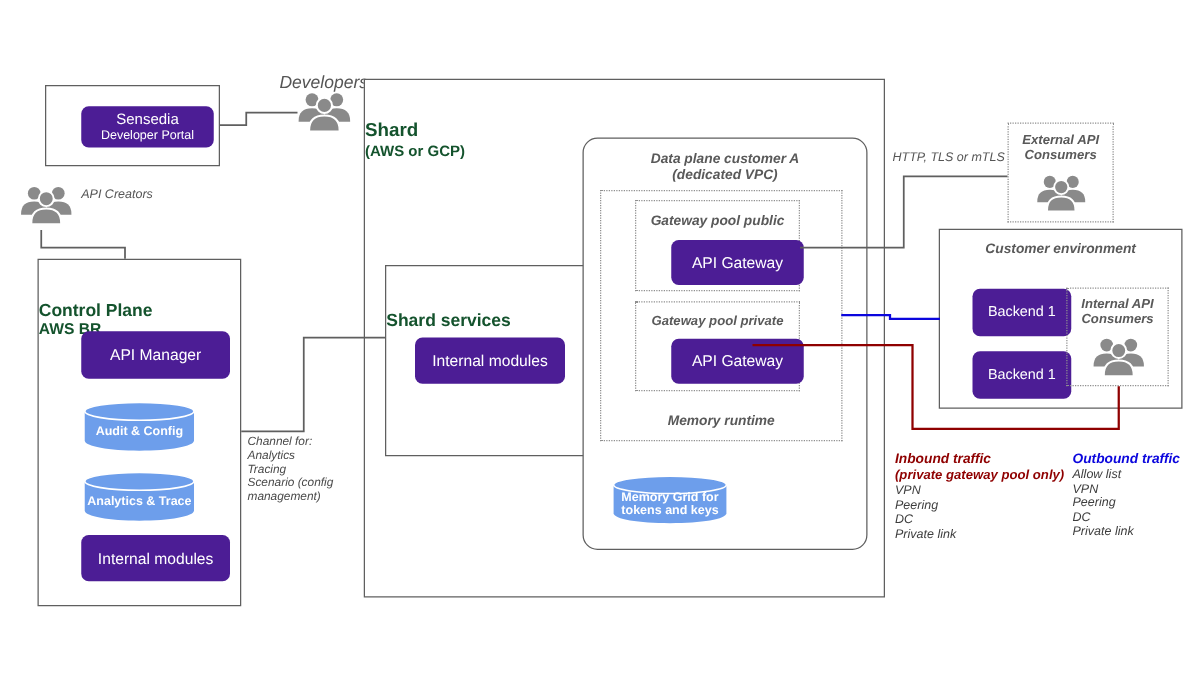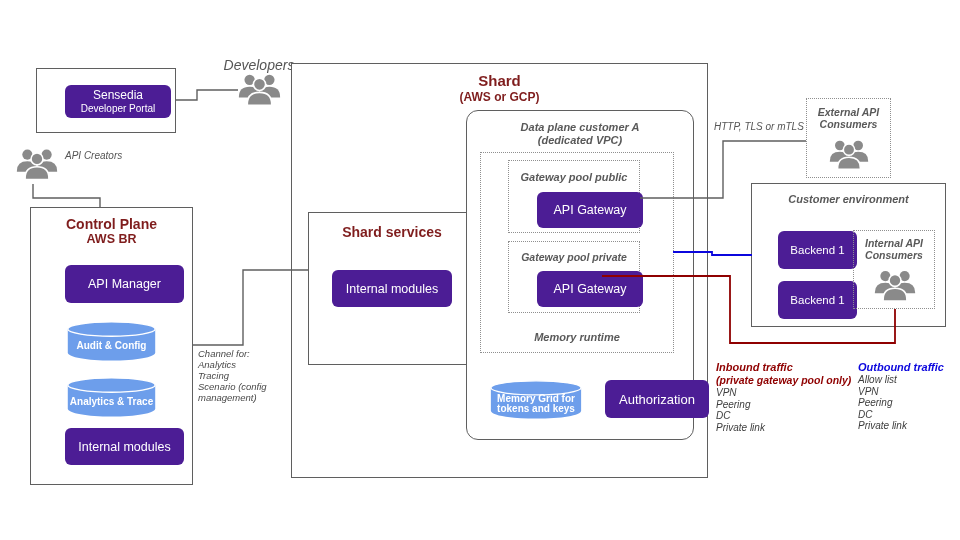--- a/index.html
+++ b/index.html
@@ -5,21 +5,21 @@
   html,body{margin:0;padding:0;background:#fff;}
   #canvas{position:relative;width:960px;height:540px;background:#ffffff;overflow:hidden;
           font-family:"Liberation Sans", sans-serif;color:#3d3d3d;}
   .abs{position:absolute;}
   .box{position:absolute;border:1px solid #5f5f5f;background:#fff;box-sizing:border-box;}
   .dotted{position:absolute;border:1.5px dotted #8f8f8f;background:transparent;box-sizing:border-box;}
   .rounded{border-radius:12px;border-width:1.4px;}
   .purple{position:absolute;background:#4c1d95;border-radius:6px;color:#fff;
           display:flex;align-items:center;justify-content:center;text-align:center;
           font-size:12.5px;box-sizing:border-box;margin-left:12px;}
-  .title-bold{font-weight:bold;color:#7f1d1d;text-align:center;position:absolute;}
+  .title-bold{font-weight:bold;color:#14532d;text-align:left;position:absolute;margin-top:24px;}
   .lbl-italic{font-style:italic;color:#555;position:absolute;}
   .sec-title{font-weight:bold;font-style:italic;color:#595959;text-align:center;position:absolute;}
   .cyl{position:absolute;}
   .cyl svg{position:absolute;inset:0;width:100%;height:100%;}
   .cyl-label{position:absolute;inset:0;padding-top:9px;display:flex;flex-direction:column;
              align-items:center;justify-content:center;color:#fff;font-weight:bold;
              font-size:10px;text-align:center;line-height:11px;}
   .people{position:absolute;}
   .people svg{width:100%;height:100%;}
   .note{position:absolute;font-style:italic;}
@@ -137,21 +137,20 @@
     <div class="cyl" style="left:21px;top:268px;width:96px;height:41px;">
       <svg viewBox="0 0 100 44" preserveAspectRatio="none">
         <path d="M3,9.5 V34 c0,5 21,8.5 47,8.5 s47,-3.5 47,-8.5 V9.5 Z" fill="#6d9eeb"></path>
         <ellipse cx="50" cy="9.5" rx="47" ry="7.5" fill="#6d9eeb" stroke="#ffffff" stroke-width="1.4"></ellipse>
       </svg>
       <div class="cyl-label" style="font-size:10px;line-height:10px;">
         <span>Memory Grid for</span>
         <span>tokens and keys</span>
       </div>
     </div>
-    <div class="purple" style="left:126px;top:269px;width:104px;height:38px;font-size:13px;">Authorization</div>
   </div>
 
   <div class="lbl-italic" style="left:714px;top:121px;font-size:10px;">HTTP, TLS or mTLS</div>
 
   <div class="dotted" style="left:806px;top:98px;width:85px;height:80px;">
     <div class="sec-title" style="left:0;top:7px;width:100%;font-size:10.5px;line-height:12px;">
       <div>External API</div>
       <div>Consumers</div>
     </div>
     <div class="people" style="left:22px;top:36px;width:40px;height:38px;">

